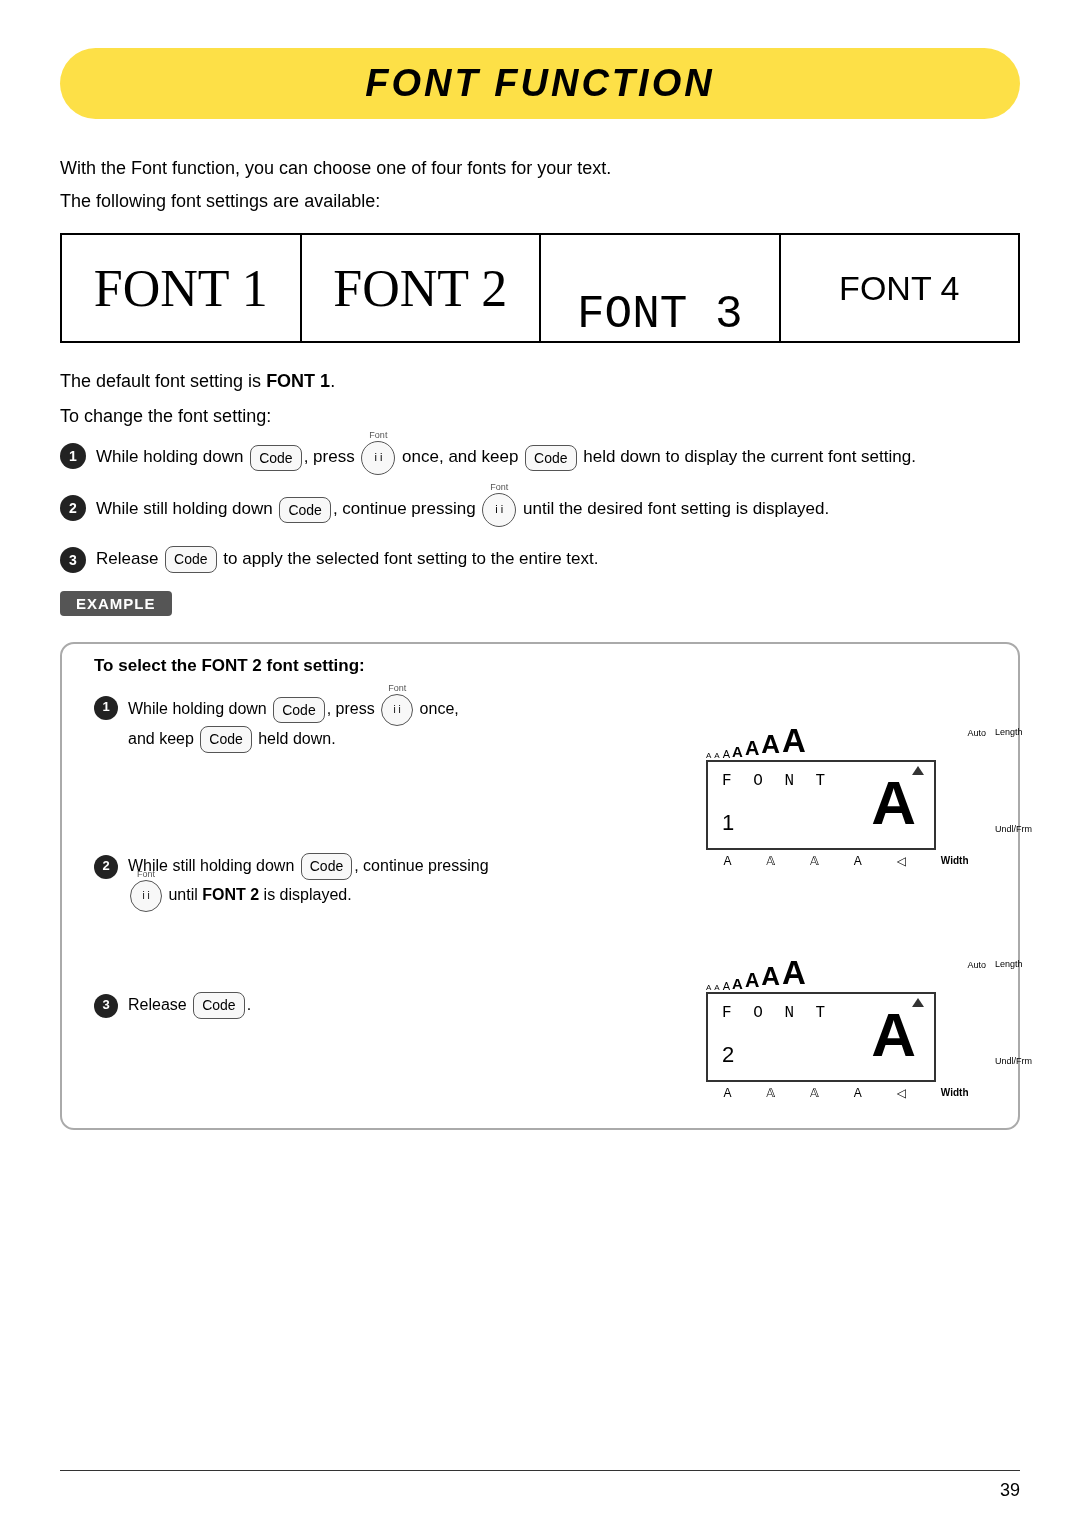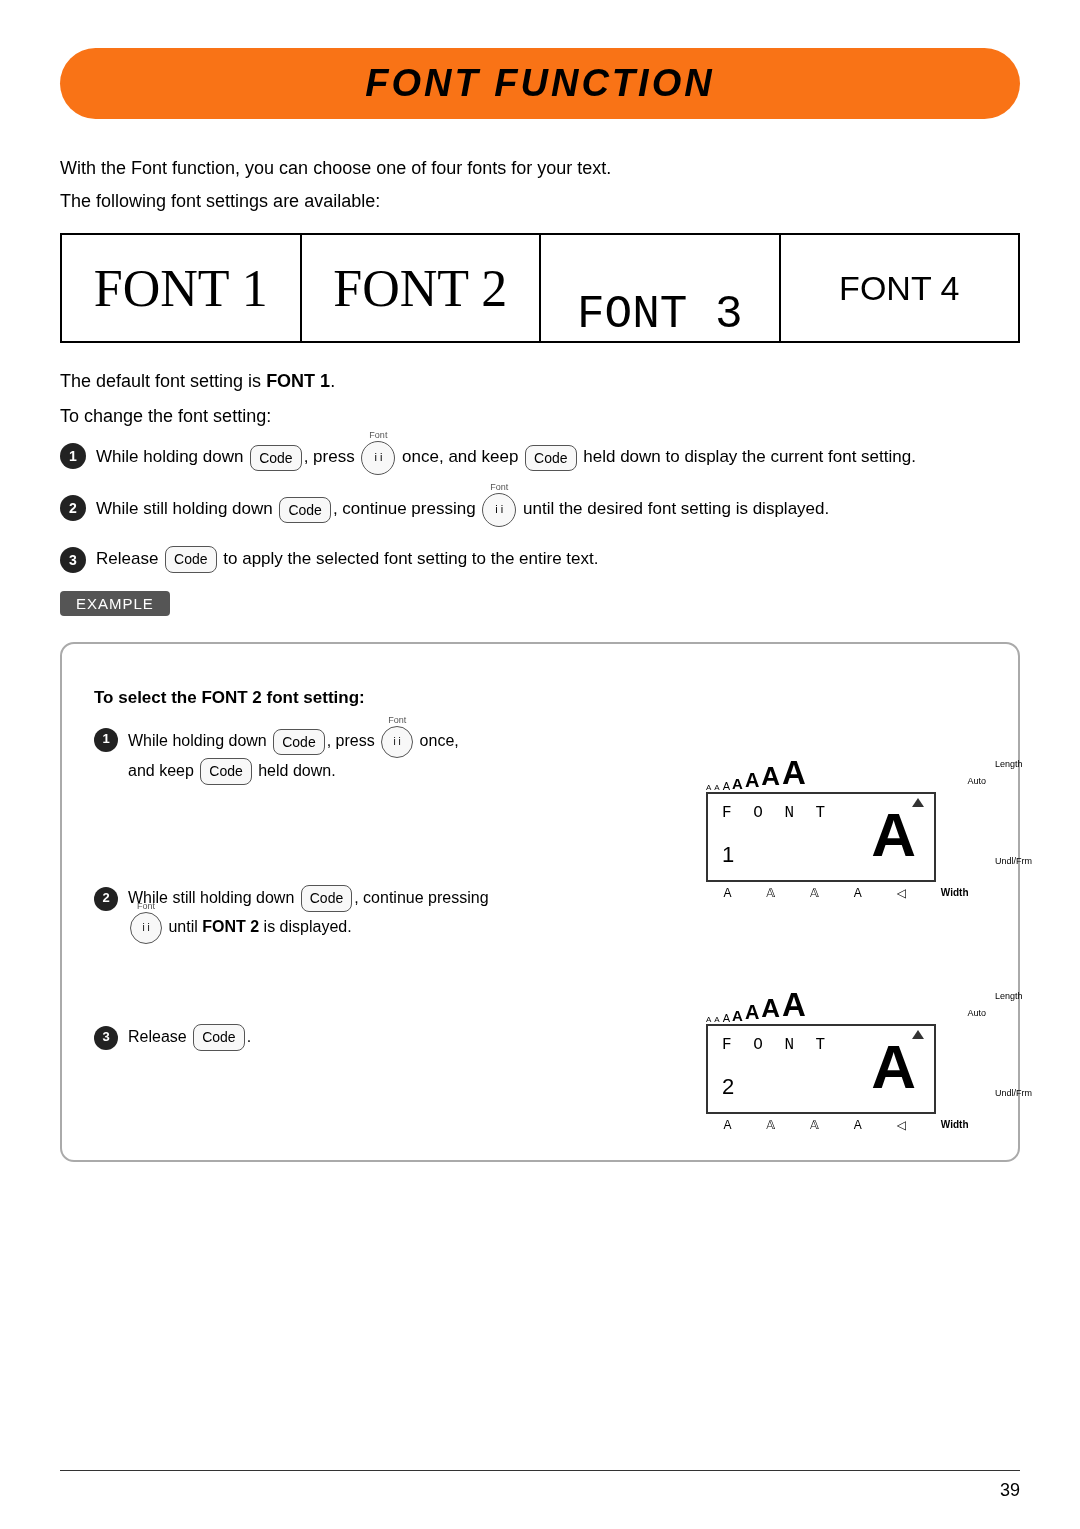--- a/index.html
+++ b/index.html
@@ -16,21 +16,21 @@
     .page {
       width: 1080px;
       min-height: 1529px;
       padding: 48px 60px 60px 60px;
       position: relative;
       background: #fff;
     }
 
     
     .title-container {
-      background: #f97316;
+      background: #fde047;
       border-radius: 40px;
       text-align: center;
       padding: 14px 0;
       margin-bottom: 36px;
     }
 
     .title-text {
       font-size: 38px;
       font-weight: 900;
       font-style: italic;
@@ -147,32 +147,32 @@
       left: 50%;
       transform: translateX(-50%);
       white-space: nowrap;
     }
 
     
     .example-label {
       background: #555;
       color: #fff;
       font-size: 15px;
-      font-weight: 400;
+      font-weight: 700;
       padding: 4px 16px;
       border-radius: 4px;
       display: inline-block;
       margin-bottom: 14px;
       letter-spacing: 1px;
     }
 
     .example-box {
       border: 2px solid #aaa;
       border-radius: 14px;
-      padding: 44px 32px 28px 32px;
+      padding: 12px 32px 28px 32px;
       margin-bottom: 30px;
       position: relative;
     }
 
     .example-title {
       font-size: 17px;
       font-weight: 700;
       margin-bottom: 18px;
     }
 
@@ -277,21 +277,21 @@
       left: 0;
       right: 44px;
     }
 
     .small-a { font-size: 8px; margin-right: 1px; }
     .med-a { font-size: 11px; font-weight: 500; }
     .lrg-a { font-size: 15px; font-weight: 600; }
     .xlrg-a { font-size: 20px; font-weight: 700; }
     .xxlrg-a { font-size: 26px; font-weight: 800; }
     .xxxlrg-a { font-size: 33px; font-weight: 900; }
-    .auto-lbl { font-size: 9px; position: absolute; right: 0; top: 24px; }
+    .auto-lbl { font-size: 9px; position: absolute; right: 0; top: 8px; }
 
     .lcd-inner {
       border: 2px solid #333;
       background: #fff;
       width: 230px;
       height: 90px;
       position: relative;
     }
 
     .lcd-right-labels {

